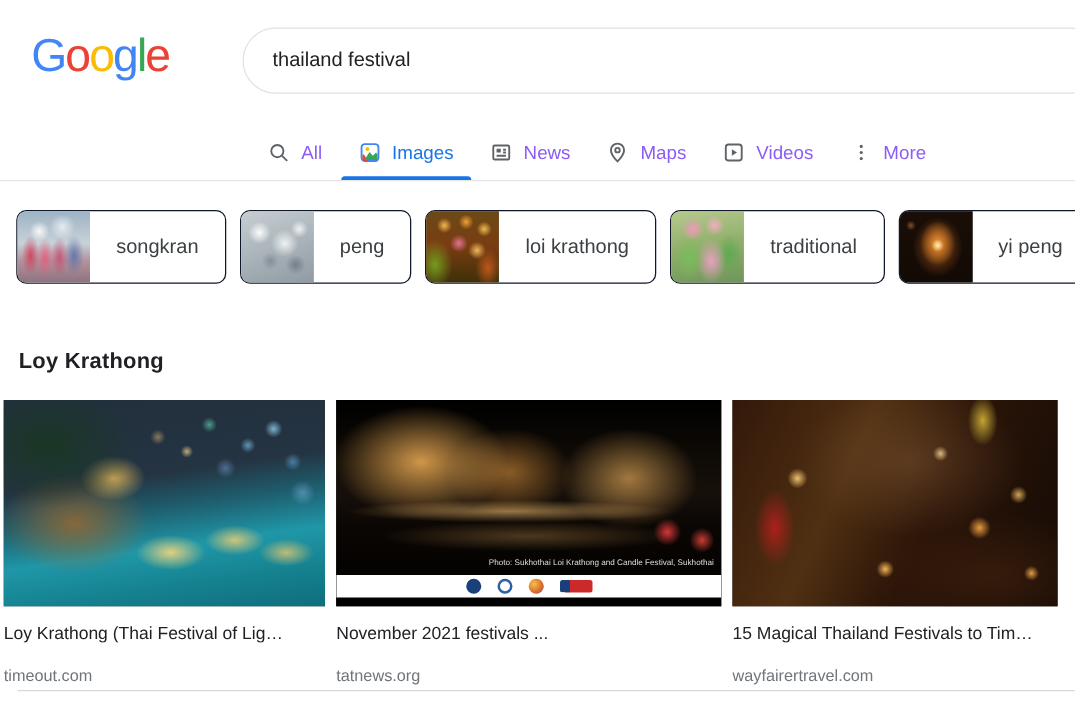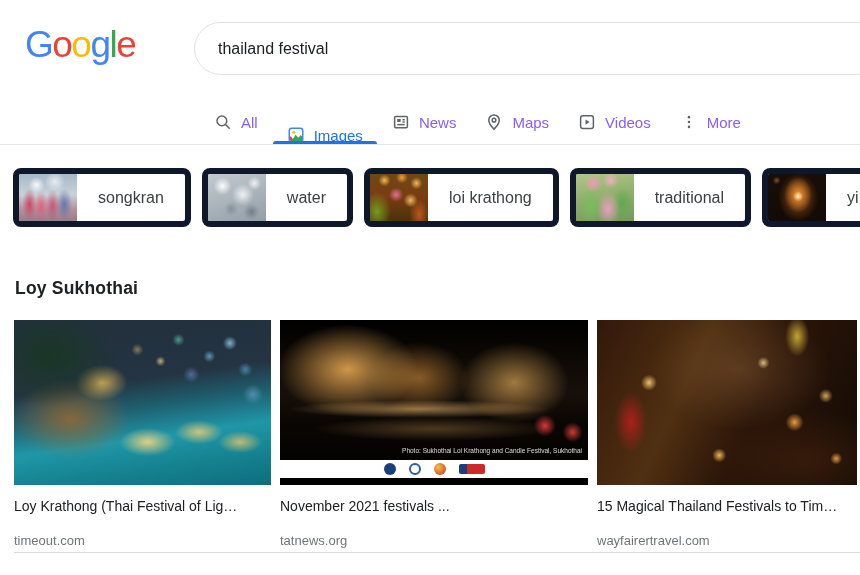--- a/index.html
+++ b/index.html
@@ -19,31 +19,31 @@
                 border:1px solid #dfe1e5; border-radius:27px; padding:0 20px 0 23px;
                 font-size:16px; color:#202124; outline:none;
                 font-family:"Liberation Sans", sans-serif; background:#fff; }
 
   
   .tabs { position:absolute; left:214px; top:100px; height:44px; display:flex;
           gap:29px; align-items:center; }
   .tab { position:relative; height:100%; display:flex; align-items:center; gap:9px;
          cursor:pointer; color:#8b5cf6; font-size:15px; }
   .tab svg { display:block; }
-  .tab.active { color:#1a73e8;align-items:flex-end; }
+  .tab.active { color:#1a73e8; }
   .tab.active::after { content:""; position:absolute; left:-14px; right:-14px;
                        bottom:0; height:3px; background:#1a73e8;
                        border-radius:3px 3px 0 0; }
   .header-rule { position:absolute; left:0; top:144px; width:860px; height:1px;
                  background:#e5e5e5; }
 
   
   .chips { position:absolute; left:13px; top:168px; display:flex; gap:11px; }
   .chip { display:flex; align-items:center; height:59px; background:#fff;
-          border:6px solid #0f172a; border-radius:8px; cursor:pointer;
+          border:1px solid #0f172a; border-radius:8px; cursor:pointer;
           flex:0 0 auto; overflow:hidden; }
   .chip-thumb { width:58px; height:57px; flex:0 0 58px; }
   .chip-label { padding:0 21px; font-size:16px; color:#3c4043; white-space:nowrap; }
 
   .th-songkran { background-color:#aab9c2; background-image:
     radial-gradient(circle 7px at 30% 28%, rgba(255,255,255,.9), transparent 8px),
     radial-gradient(circle 9px at 62% 22%, rgba(235,240,244,.9), transparent 10px),
     radial-gradient(ellipse 7px 16px at 18% 62%, rgba(210,60,90,.9), transparent),
     radial-gradient(ellipse 7px 16px at 38% 66%, rgba(230,90,120,.85), transparent),
     radial-gradient(ellipse 7px 16px at 58% 64%, rgba(200,70,110,.8), transparent),
@@ -77,21 +77,21 @@
     radial-gradient(ellipse 14px 18px at 52% 45%, rgba(245,150,50,.95), transparent),
     radial-gradient(ellipse 20px 24px at 52% 50%, rgba(200,100,30,.7), transparent),
     radial-gradient(circle 3px at 15% 20%, rgba(200,120,60,.6), transparent 4px),
     linear-gradient(180deg,#1a0e07 0%,#120a05 100%); }
 
   
   .section-title { position:absolute; left:15px; top:278px; font-size:17.5px;
                    font-weight:600; color:#202124; letter-spacing:.2px; }
 
   
-  .results { position:absolute; left:14px; top:320px; display:flex; gap:9px; }
+  .results { position:absolute; left:3px; top:320px; display:flex; gap:9px; }
   .result { display:flex; flex-direction:column; }
   .result-img { height:165px; cursor:pointer; position:relative; overflow:hidden; }
   .r1 { width:257px; }
   .r2 { width:308px; }
   .r3 { width:260px; }
   .result-title { margin-top:13px; font-size:14px; color:#202124;
                   white-space:nowrap; overflow:hidden; cursor:pointer; }
   .result-domain { margin-top:19px; font-size:13px; color:#70757a; cursor:pointer; }
 
   .img-timeout { background-color:#1d2935; background-image:
@@ -224,37 +224,37 @@
   </div>
   <div class="header-rule"></div>
 
   <div class="chips">
     <div class="chip">
       <div class="chip-thumb th-songkran"></div>
       <div class="chip-label">songkran</div>
     </div>
     <div class="chip">
       <div class="chip-thumb th-water"></div>
-      <div class="chip-label">water</div>
+      <div class="chip-label">peng</div>
     </div>
     <div class="chip">
       <div class="chip-thumb th-loikrathong"></div>
       <div class="chip-label">loi krathong</div>
     </div>
     <div class="chip">
       <div class="chip-thumb th-traditional"></div>
       <div class="chip-label">traditional</div>
     </div>
     <div class="chip">
       <div class="chip-thumb th-yipeng"></div>
       <div class="chip-label">yi peng</div>
     </div>
   </div>
 
-  <div class="section-title">Loy Sukhothai</div>
+  <div class="section-title">Loy Krathong</div>
 
   <div class="results">
     <div class="result r1">
       <div class="result-img r1 img-timeout"></div>
       <div class="result-title">Loy Krathong (Thai Festival of Lig…</div>
       <div class="result-domain">timeout.com</div>
     </div>
     <div class="result r2">
       <div class="result-img r2 img-tatnews">
         <div class="photo-credit">Photo: Sukhothai Loi Krathong and Candle Festival, Sukhothai</div>

